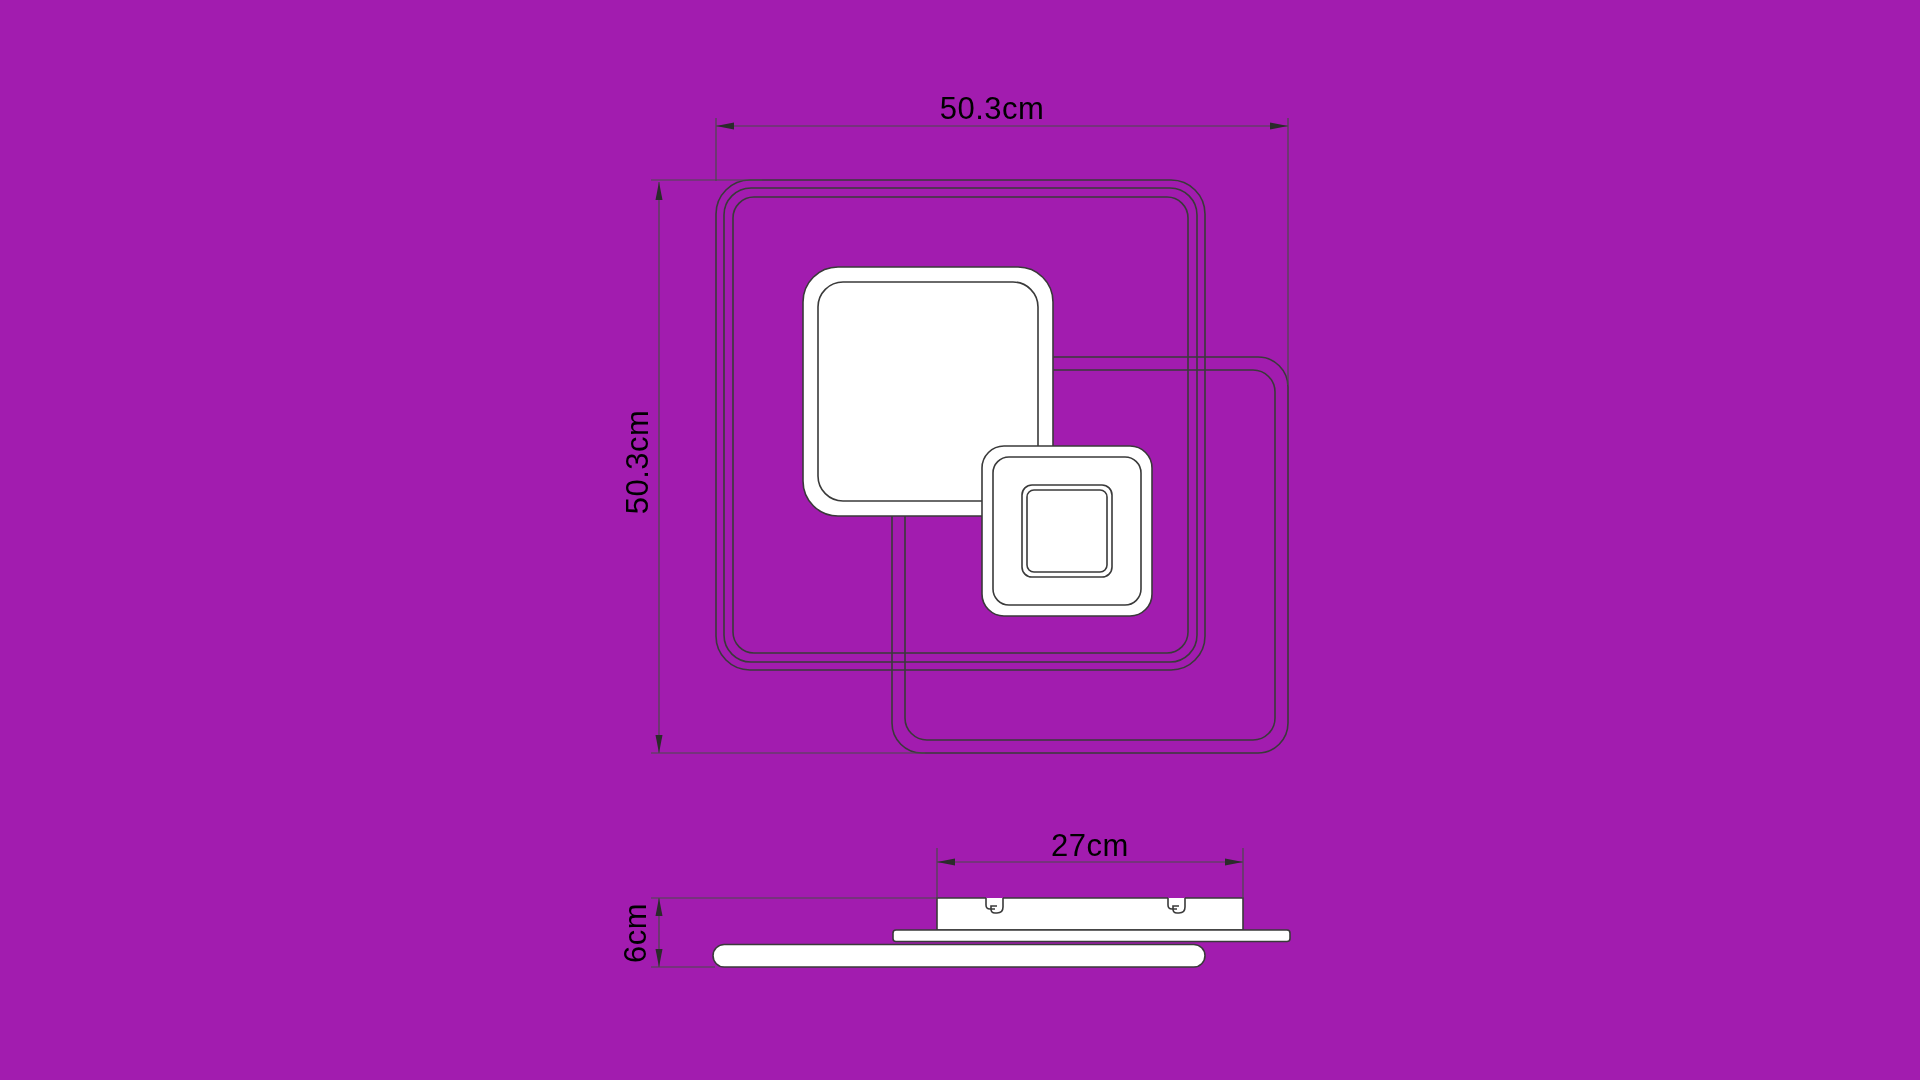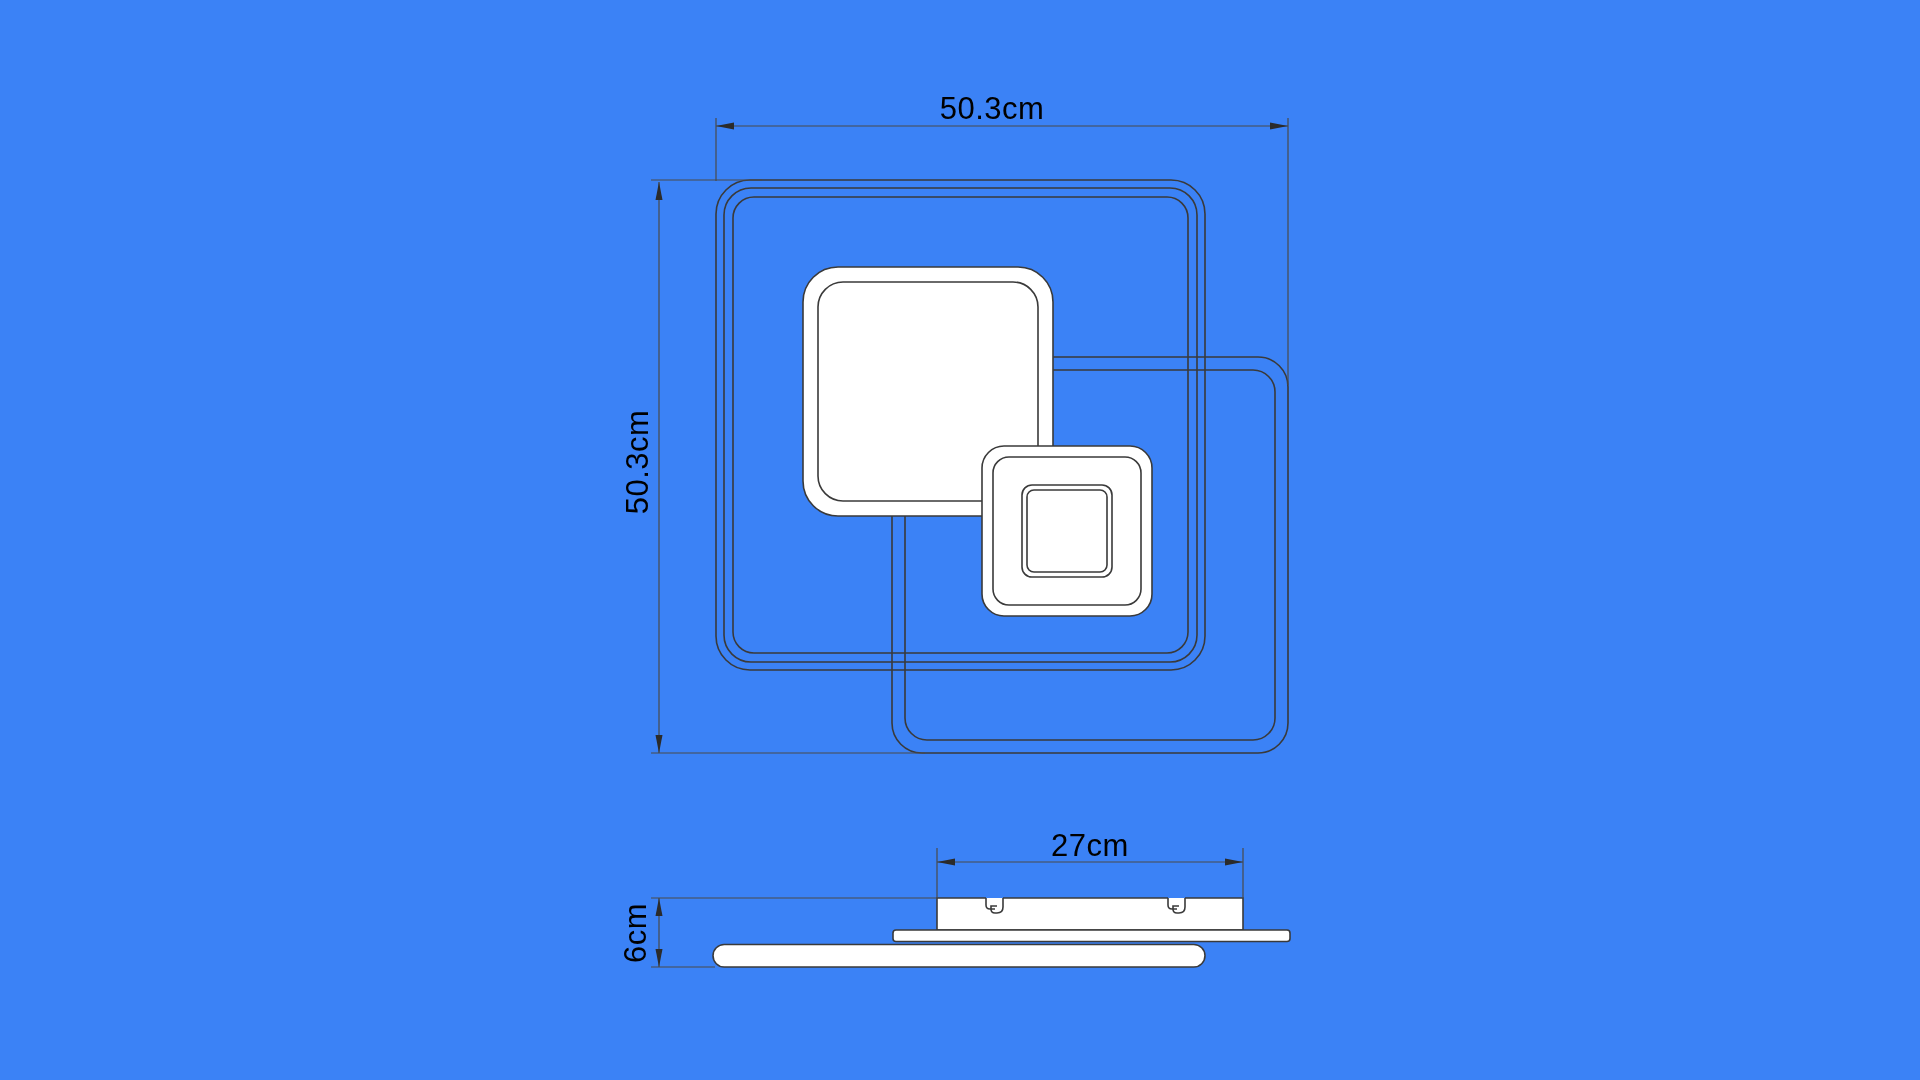--- a/index.html
+++ b/index.html
@@ -8,21 +8,21 @@
     background: #ffffff;
     width: 1920px;
     height: 1080px;
     overflow: hidden;
     font-family: "Liberation Sans", sans-serif;
   }
   .canvas-wrap {
     position: relative;
     width: 1920px;
     height: 1080px;
-    background: #3b82f6;
+    background: #a21caf;
   }
   svg { display: block; }
   .outline {
     fill: none;
     stroke: #3a3a3a;
     stroke-width: 1.6;
   }
   .outline-filled {
     fill: #ffffff;
     stroke: #3a3a3a;

